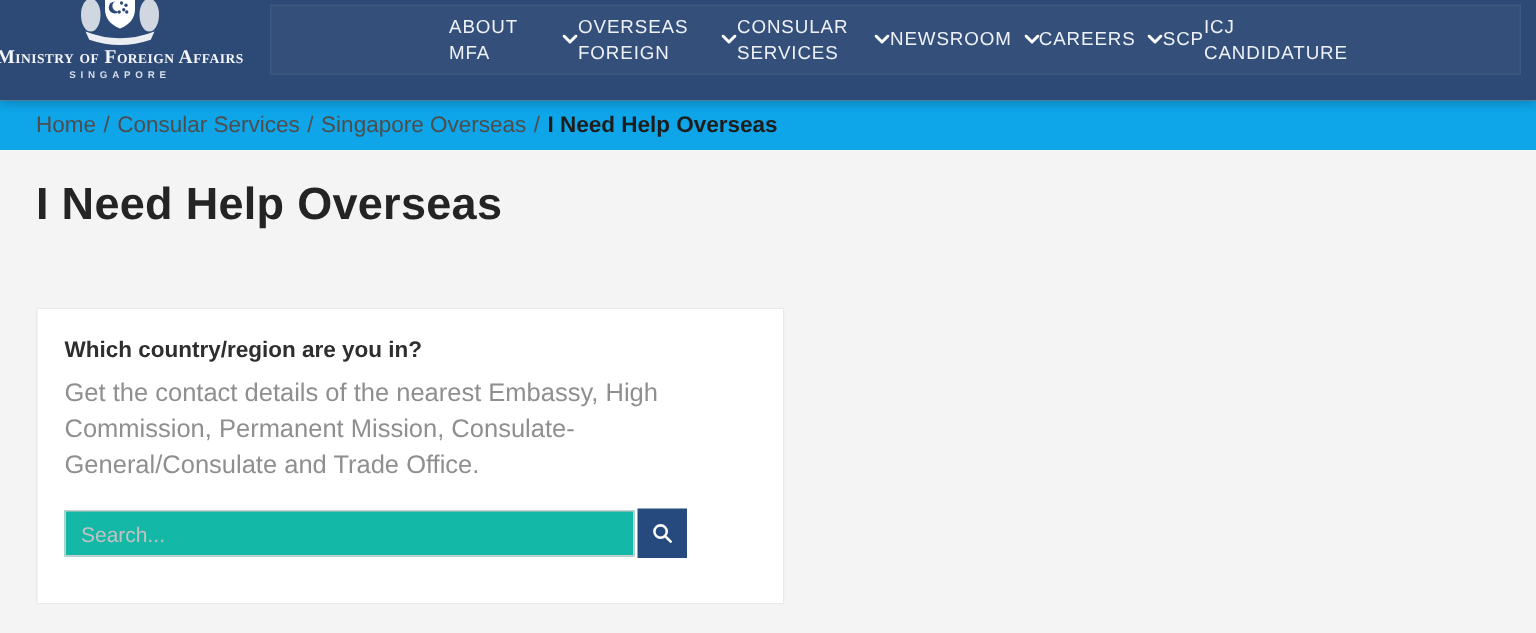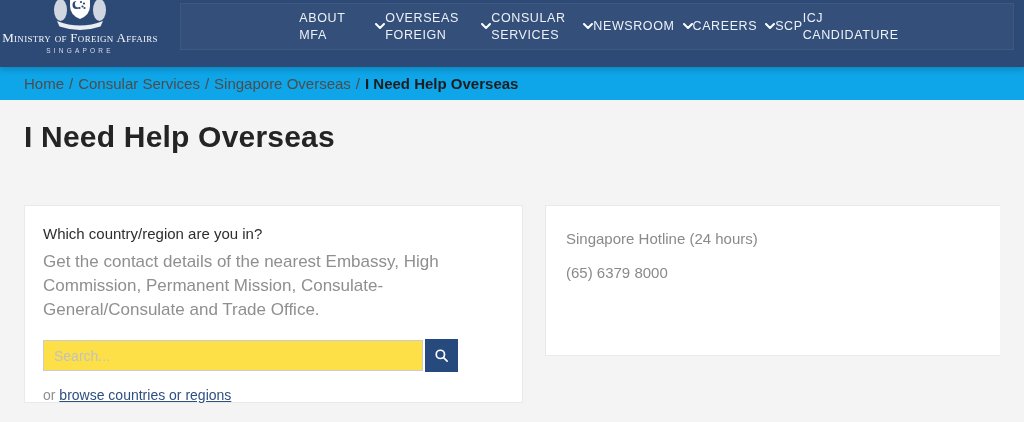--- a/index.html
+++ b/index.html
@@ -3,21 +3,21 @@
 <meta charset="utf-8">
 <style>
   * { margin:0; padding:0; box-sizing:border-box; }
   html,body { width:1024px; height:422px; overflow:hidden; }
   body { font-family:"Liberation Sans", sans-serif; background:#f4f4f4; }
 
   
   .navbar { position:relative; width:1024px; height:67px; background:#2d4a76;
             box-shadow:0 3px 6px rgba(0,0,0,0.18); z-index:5; }
   .logo { position:absolute; left:6px; top:0; width:148px; display:flex; flex-direction:column;
-          align-items:center; cursor:pointer; }
+          align-items:center; cursor:pointer;font-weight:bold; }
   .crest { display:block; margin-top:-3px; }
   .logo-title { font-family:"Liberation Serif", serif; font-variant:small-caps; font-size:13px;
                 color:#f3f5fa; letter-spacing:0.3px; white-space:nowrap; line-height:12px; margin-top:2px; }
   .logo-sub { font-size:6.5px; color:#d7deeb; letter-spacing:3.2px; margin-top:3px; }
 
   .nav-menu { position:absolute; left:180px; right:10px; top:3px; height:47px;
               display:flex; align-items:center; justify-content:center;
               padding:0 14px; background:rgba(255,255,255,0.035);
               border:1px solid rgba(255,255,255,0.05); }
   .nav-item { display:flex; align-items:center; color:#eef1f7; text-decoration:none;
@@ -39,26 +39,26 @@
   main { padding:0 24px; }
   h1.page-title { margin-top:20px; font-size:30px; font-weight:700; color:#242424;
                   letter-spacing:0.2px; }
 
   .cards { display:flex; align-items:flex-start; margin-top:51px; }
   .card { background:#ffffff; border:1px solid #e9e9e9; }
   .card-left { width:499px; height:198px; padding:19px 18px; }
   .card-right { flex:1; height:151px; margin-left:22px; padding:24px 20px;
                 border-right:none; }
 
-  .card-left h2 { font-size:15px; font-weight:400; color:#2e2e2e; }
+  .card-left h2 { font-size:15px; font-weight:700; color:#2e2e2e; }
   .card-left .desc { margin-top:8px; font-size:17px; color:#8f8f8f; line-height:24px;
                      max-width:465px; }
 
   .search-row { display:flex; align-items:center; margin-top:17px; }
-  .search-input { width:380px; height:31px; border:1px solid #cccccc; background:#fde047;
+  .search-input { width:380px; height:31px; border:1px solid #cccccc; background:#14b8a6;
                   padding:0 10px; font-size:14px; color:#444; outline:none;
                   font-family:"Liberation Sans", sans-serif; }
   .search-input::placeholder { color:#c2c2c2; }
   .search-btn { width:33px; height:33px; margin-left:2px; background:#26497e; border:none;
                 display:flex; align-items:center; justify-content:center; cursor:pointer; }
 
   .or-row { margin-top:15px; font-size:14px; color:#8f8f8f; }
   .browse-link { color:#2d4f80; text-decoration:underline; font-weight:500; cursor:pointer; }
 
   .card-right p { font-size:15px; color:#8a8a8a; }
@@ -147,24 +147,16 @@
       <p class="desc">Get the contact details of the nearest Embassy, High Commission, Permanent Mission, Consulate-General/Consulate and Trade Office.</p>
       <div class="search-row">
         <input class="search-input" type="text" placeholder="Search..." style="">
         <button class="search-btn">
           <svg width="15" height="15" viewBox="0 0 16 16">
             <circle cx="6.8" cy="6.8" r="4.4" fill="none" stroke="#ffffff" stroke-width="1.8"></circle>
             <line x1="10.2" y1="10.2" x2="14" y2="14" stroke="#ffffff" stroke-width="1.8" stroke-linecap="round"></line>
           </svg>
         </button>
       </div>
-      <p class="or-row">
-        <span>or</span>
-        <a class="browse-link">browse countries or regions</a>
-      </p>
     </section>
 
-    <section class="card card-right">
-      <p>Singapore Hotline (24 hours)</p>
-      <p class="hotline-number">(65) 6379 8000</p>
-    </section>
   </div>
 </main>
 
 </body></html>

